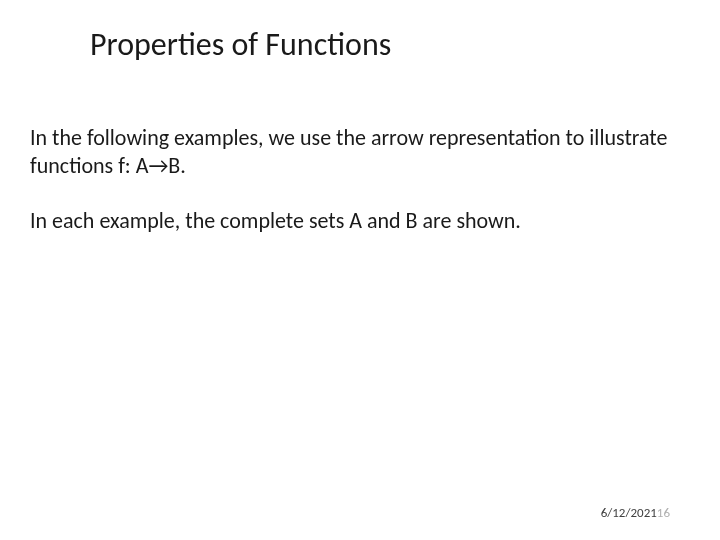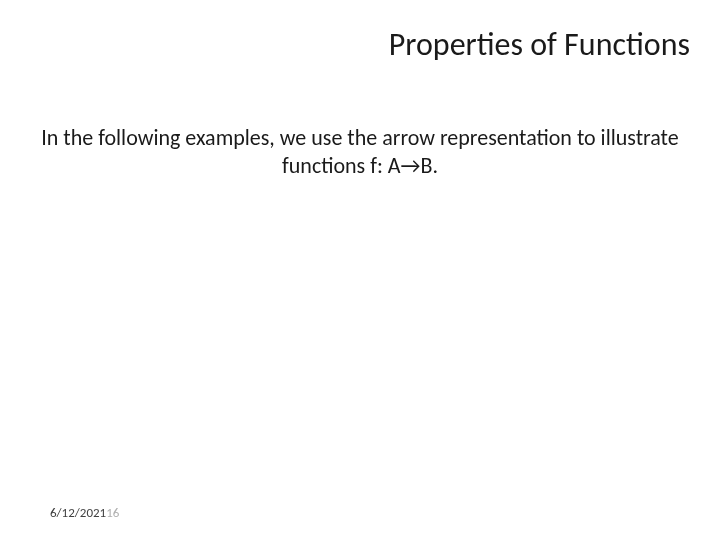--- a/index.html
+++ b/index.html
@@ -17,49 +17,48 @@
     }
     .slide {
       width: 100%;
       height: 100%;
       padding: 20px 30px 0 30px;
       position: relative;
     }
     .title {
       font-size: 32px;
       color: #1a1a1a;
-      text-align: right;
+      text-align: left;
       font-weight: 400;
       margin-top: 5px;
       margin-bottom: 60px;
       margin-left: 60px;
     }
     .subtitle {
       font-size: 24px;
       color: #0070c0;
       font-weight: 400;
       margin-bottom: 18px;
       text-decoration: underline;
       text-underline-offset: 2px;
     }
     .body-text {
       font-size: 22px;
       color: #1a1a1a;
       line-height: 1.25;
       margin-bottom: 28px;
-      text-align: center;
     }
     .footer {
       position: absolute;
       bottom: 20px;
       left: 0;
       width: 100%;
       padding: 0 50px;
       display: flex;
-      justify-content: flex-start;
+      justify-content: flex-end;
       align-items: center;
       font-size: 13px;
     }
     .footer-date {
       color: #404040;
     }
     .footer-center {
       color: #404040;
       position: absolute;
       left: 50%;
@@ -68,17 +67,18 @@
     .footer-page {
       color: #b0b0b0;
     }
   </style>
 </head>
 <body>
 
 <div class="slide">
   <h1 class="title">Properties of Functions</h1>
   <p class="body-text">In the following examples, we use the arrow representation to illustrate functions f: A→B.</p>
+  <p class="body-text">In each example, the complete sets A and B are shown.</p>
   <div class="footer">
     <span class="footer-date">6/12/2021</span>
     <span class="footer-page">16</span>
   </div>
 </div>
 
 </body></html>

